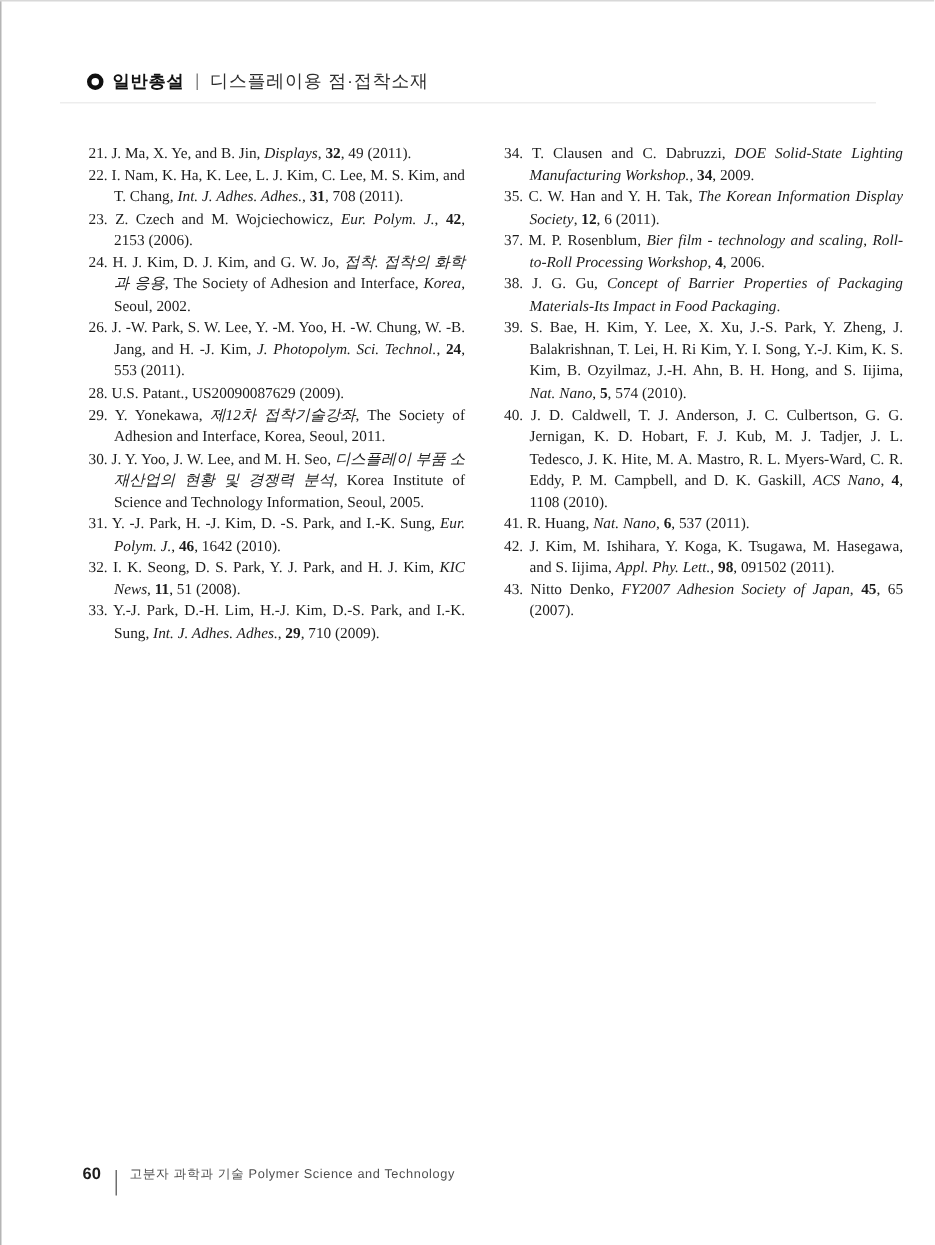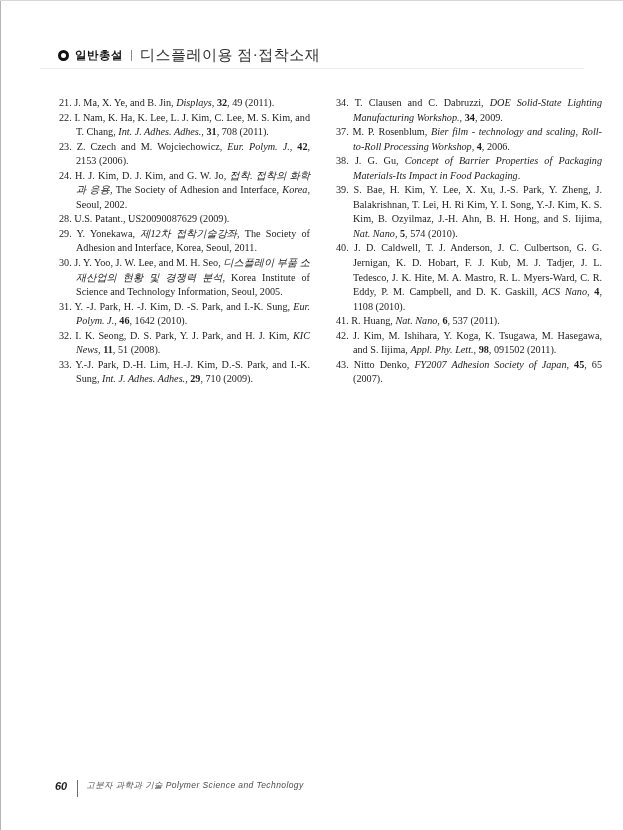--- a/index.html
+++ b/index.html
@@ -35,21 +35,21 @@
   }
   .header-category {
     font-weight: bold; font-size: 11.5px; color: #111;
     letter-spacing: 0.5px;
   }
   .header-divider {
     width: 1px; height: 11px; background: #8a8a8a;
     margin: 0 8px; flex: 0 0 auto;
   }
   .header-title {
-    font-size: 15px; color: #2e2e2e; letter-spacing: 0.5px; font-family: Liberation Serif, serif;
+    font-size: 12px; color: #2e2e2e; letter-spacing: 0.5px;
   }
   .header-rule {
     position: absolute; top: 68px; left: 40px; width: 544px; height: 1px;
     background: #ededed;
   }
   .refs {
     position: absolute; top: 96px; left: 59px; width: 526px;
     display: flex; gap: 26px;
     font-size: 10.2px; line-height: 14.55px;
   }
@@ -58,23 +58,22 @@
   .ref {
     text-align: justify;
     padding-left: 17px;
     text-indent: -17px;
   }
   .ref .i { font-style: italic; }
   .ref .b { font-weight: bold; }
   .ref-num { }
   .footer {
     position: absolute; left: 55px; top: 777px;
-    display: flex; align-items: center;
+    display: flex; 
     font-family: "Liberation Sans", "DejaVu Sans", sans-serif;
-    font-style: italic;
   }
   .footer-page-number {
     font-weight: bold; font-size: 11px; color: #1d1d1d;
   }
   .footer-divider {
     width: 1px; height: 17px; background: #6f6f6f;
     margin: 0 8px 0 10px; transform: translateY(3px);
     flex: 0 0 auto;
   }
   .footer-journal-title {
@@ -95,29 +94,31 @@
     <span class="header-title">디스플레이용 점·접착소재</span>
   </div>
   <div class="header-rule"></div>
 
   <div class="refs">
     <div class="col-left">
         <div class="ref"><span class="ref-num">21. </span><span>J. Ma, X. Ye, and B. Jin, </span><span class="i">Displays</span><span>, </span><span class="b">32</span><span>, 49 (2011).</span></div>
         <div class="ref"><span class="ref-num">22. </span><span>I. Nam, K. Ha, K. Lee, L. J. Kim, C. Lee, M. S. Kim, and T. Chang, </span><span class="i">Int. J. Adhes. Adhes.</span><span>, </span><span class="b">31</span><span>, 708 (2011).</span></div>
         <div class="ref"><span class="ref-num">23. </span><span>Z. Czech and M. Wojciechowicz, </span><span class="i">Eur. Polym. J.</span><span>, </span><span class="b">42</span><span>, 2153 (2006).</span></div>
         <div class="ref"><span class="ref-num">24. </span><span>H. J. Kim, D. J. Kim, and G. W. Jo, </span><span class="i">접착. 접착의 화학과 응용</span><span>, The Society of Adhesion and Interface, </span><span class="i">Korea</span><span>, Seoul, 2002.</span></div>
+        <div class="ref"><span class="ref-num">26. </span><span>J. -W. Park, S. W. Lee, Y. -M. Yoo, H. -W. Chung, W. -B. Jang, and H. -J. Kim, </span><span class="i">J. Photopolym. Sci. Technol.</span><span>, </span><span class="b">24</span><span>, 553 (2011).</span></div>
         <div class="ref"><span class="ref-num">28. </span><span>U.S. Patant., US20090087629 (2009).</span></div>
         <div class="ref"><span class="ref-num">29. </span><span>Y. Yonekawa, </span><span class="i">제12차 접착기술강좌</span><span>, The Society of Adhesion and Interface, Korea, Seoul, 2011.</span></div>
         <div class="ref"><span class="ref-num">30. </span><span>J. Y. Yoo, J. W. Lee, and M. H. Seo, </span><span class="i">디스플레이 부품 소재산업의 현황 및 경쟁력 분석</span><span>, Korea Institute of Science and Technology Information, Seoul, 2005.</span></div>
         <div class="ref"><span class="ref-num">31. </span><span>Y. -J. Park, H. -J. Kim, D. -S. Park, and I.-K. Sung, </span><span class="i">Eur. Polym. J.</span><span>, </span><span class="b">46</span><span>, 1642 (2010).</span></div>
         <div class="ref"><span class="ref-num">32. </span><span>I. K. Seong, D. S. Park, Y. J. Park, and H. J. Kim, </span><span class="i">KIC News</span><span>, </span><span class="b">11</span><span>, 51 (2008).</span></div>
         <div class="ref"><span class="ref-num">33. </span><span>Y.-J. Park, D.-H. Lim, H.-J. Kim, D.-S. Park, and I.-K. Sung, </span><span class="i">Int. J. Adhes. Adhes.</span><span>, </span><span class="b">29</span><span>, 710 (2009).</span></div>
       </div>
     <div class="col-right">
         <div class="ref"><span class="ref-num">34. </span><span>T. Clausen and C. Dabruzzi, </span><span class="i">DOE Solid-State Lighting Manufacturing Workshop.</span><span>, </span><span class="b">34</span><span>, 2009.</span></div>
+        <div class="ref"><span class="ref-num">35. </span><span>C. W. Han and Y. H. Tak, </span><span class="i">The Korean Information Display Society</span><span>, </span><span class="b">12</span><span>, 6 (2011).</span></div>
         <div class="ref"><span class="ref-num">37. </span><span>M. P. Rosenblum, </span><span class="i">Bier film - technology and scaling</span><span>, </span><span class="i">Roll-to-Roll Processing Workshop</span><span>, </span><span class="b">4</span><span>, 2006.</span></div>
         <div class="ref"><span class="ref-num">38. </span><span>J. G. Gu, </span><span class="i">Concept of Barrier Properties of Packaging Materials-Its Impact in Food Packaging</span><span>.</span></div>
         <div class="ref"><span class="ref-num">39. </span><span>S. Bae, H. Kim, Y. Lee, X. Xu, J.-S. Park, Y. Zheng, J. Balakrishnan, T. Lei, H. Ri Kim, Y. I. Song, Y.-J. Kim, K. S. Kim, B. Ozyilmaz, J.-H. Ahn, B. H. Hong, and S. Iijima, </span><span class="i">Nat. Nano</span><span>, </span><span class="b">5</span><span>, 574 (2010).</span></div>
         <div class="ref"><span class="ref-num">40. </span><span>J. D. Caldwell, T. J. Anderson, J. C. Culbertson, G. G. Jernigan, K. D. Hobart, F. J. Kub, M. J. Tadjer, J. L. Tedesco, J. K. Hite, M. A. Mastro, R. L. Myers-Ward, C. R. Eddy, P. M. Campbell, and D. K. Gaskill, </span><span class="i">ACS Nano</span><span>, </span><span class="b">4</span><span>, 1108 (2010).</span></div>
         <div class="ref"><span class="ref-num">41. </span><span>R. Huang, </span><span class="i">Nat. Nano</span><span>, </span><span class="b">6</span><span>, 537 (2011).</span></div>
         <div class="ref"><span class="ref-num">42. </span><span>J. Kim, M. Ishihara, Y. Koga, K. Tsugawa, M. Hasegawa, and S. Iijima, </span><span class="i">Appl. Phy. Lett.</span><span>, </span><span class="b">98</span><span>, 091502 (2011).</span></div>
         <div class="ref"><span class="ref-num">43. </span><span>Nitto Denko, </span><span class="i">FY2007 Adhesion Society of Japan</span><span>, </span><span class="b">45</span><span>, 65 (2007).</span></div>
       </div>
   </div>
 

